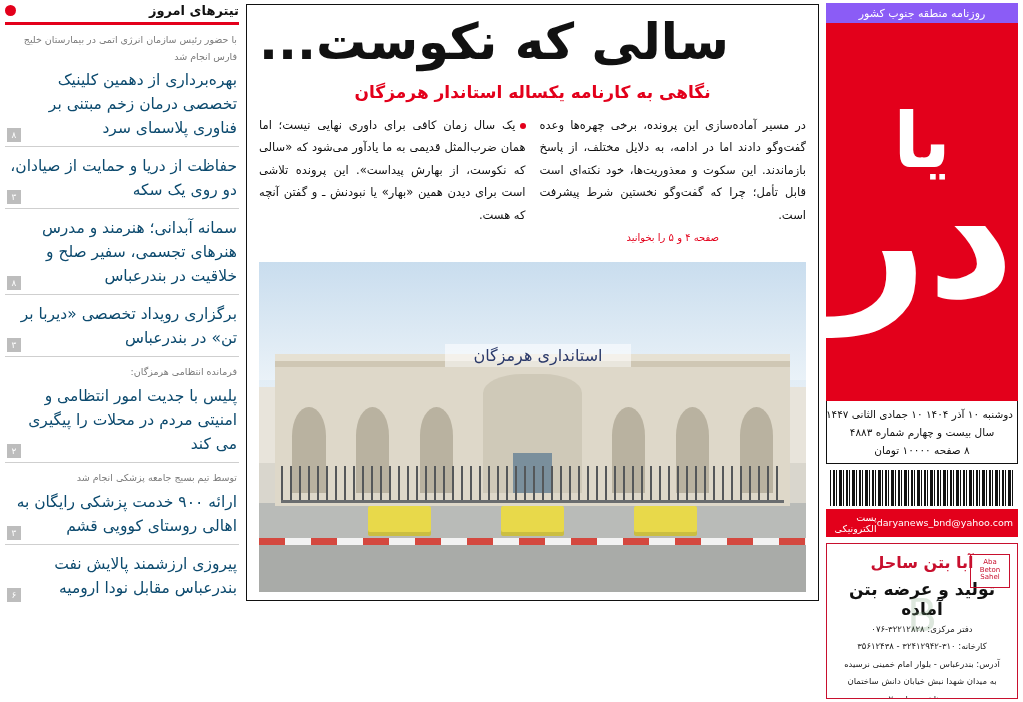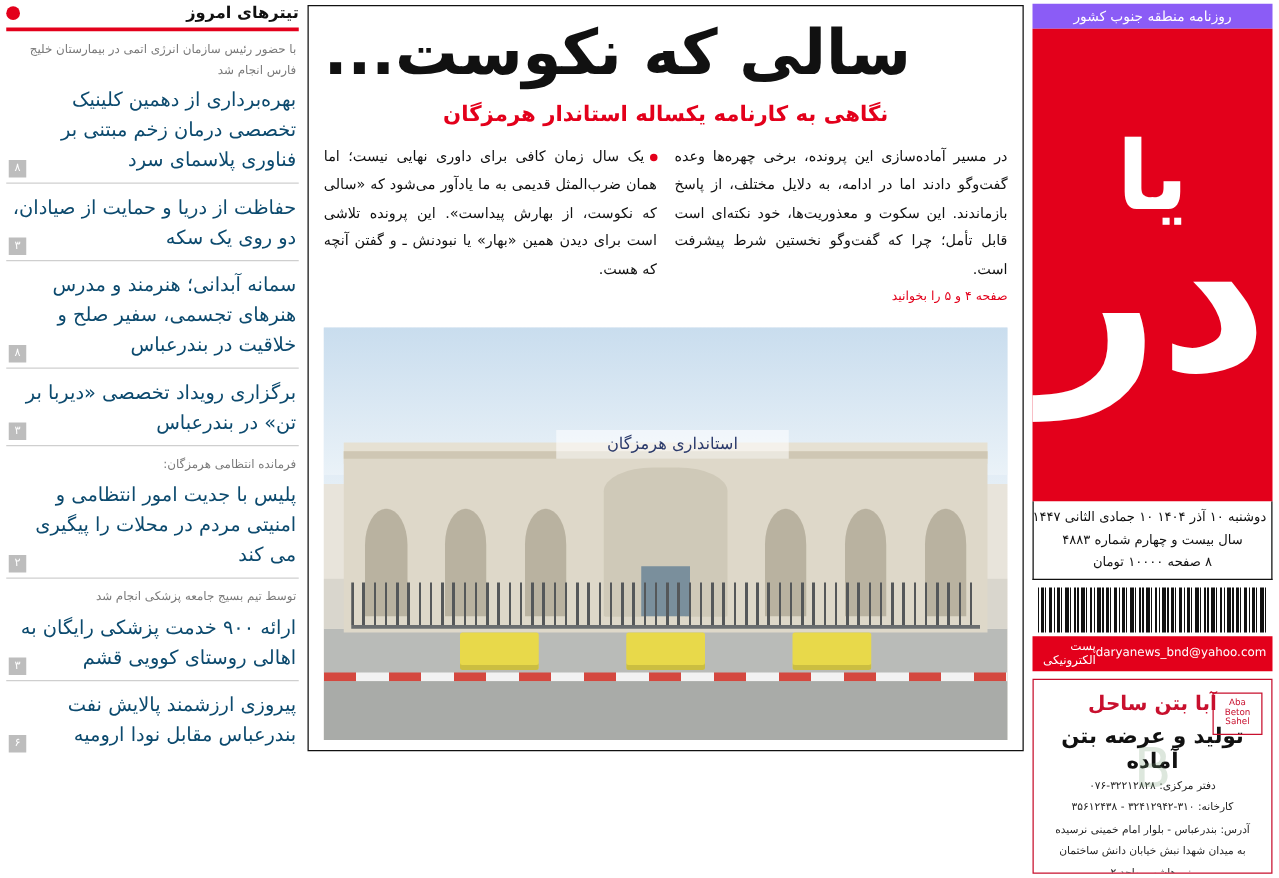--- a/index.html
+++ b/index.html
@@ -201,21 +201,21 @@
     display: inline-block;
     width: 6px; height: 6px;
     border-radius: 50%;
     background: #e3001b;
     margin-left: 4px;
     vertical-align: middle;
   }
   .see-page {
     color: #e3001b;
     font-size: 10px;
-    text-align: right;
+    text-align: center;
     margin-top: 2px;
   }
   .photo {
     flex: 1;
     margin: 6px 0 8px;
     position: relative;
     overflow: hidden;
     background: linear-gradient(#cfe0ee 0%, #e4eef6 38%, #e8e4db 38%, #e8e4db 100%);
     min-height: 330px;
   }
@@ -245,21 +245,21 @@
   }
   .ph-door { position:absolute; left:46.5%; width:7%; bottom:30%; height:12%; background:#7a8f9c; }
   .ph-fence {
     position:absolute; left:4%; right:4%; bottom:27%; height:11%;
     background: repeating-linear-gradient(90deg, #55585a 0 2px, rgba(0,0,0,0) 2px 9px);
     border-bottom: 3px solid #6a6d6f;
   }
   .ph-banner {
     position:absolute; left:34%; width:34%; top:25%; height:7%;
     background: rgba(255,255,255,0.55);
-    color:#2b3a6b; font-size:13px; display:flex; align-items:center; justify-content:center;
+    color:#2b3a6b; font-size:16px; display:flex; align-items:center; justify-content:center;
     letter-spacing:1px;
   }
   .ph-barriers { position:absolute; left:20%; right:20%; bottom:17%; height:9%; display:flex; justify-content:space-between; }
   .ph-barrier { width:19%; background:#e8d94a; border-radius:2px; box-shadow: inset 0 -4px 0 rgba(0,0,0,0.12); }
   .ph-curb {
     position:absolute; left:0; right:0; bottom:14%; height:7px;
     background: repeating-linear-gradient(90deg,#d4483f 0 26px, #f2f2f2 26px 52px);
   }
   .ph-road { position:absolute; left:0; right:0; bottom:0; height:14%; background:#a9aba8; }
 

